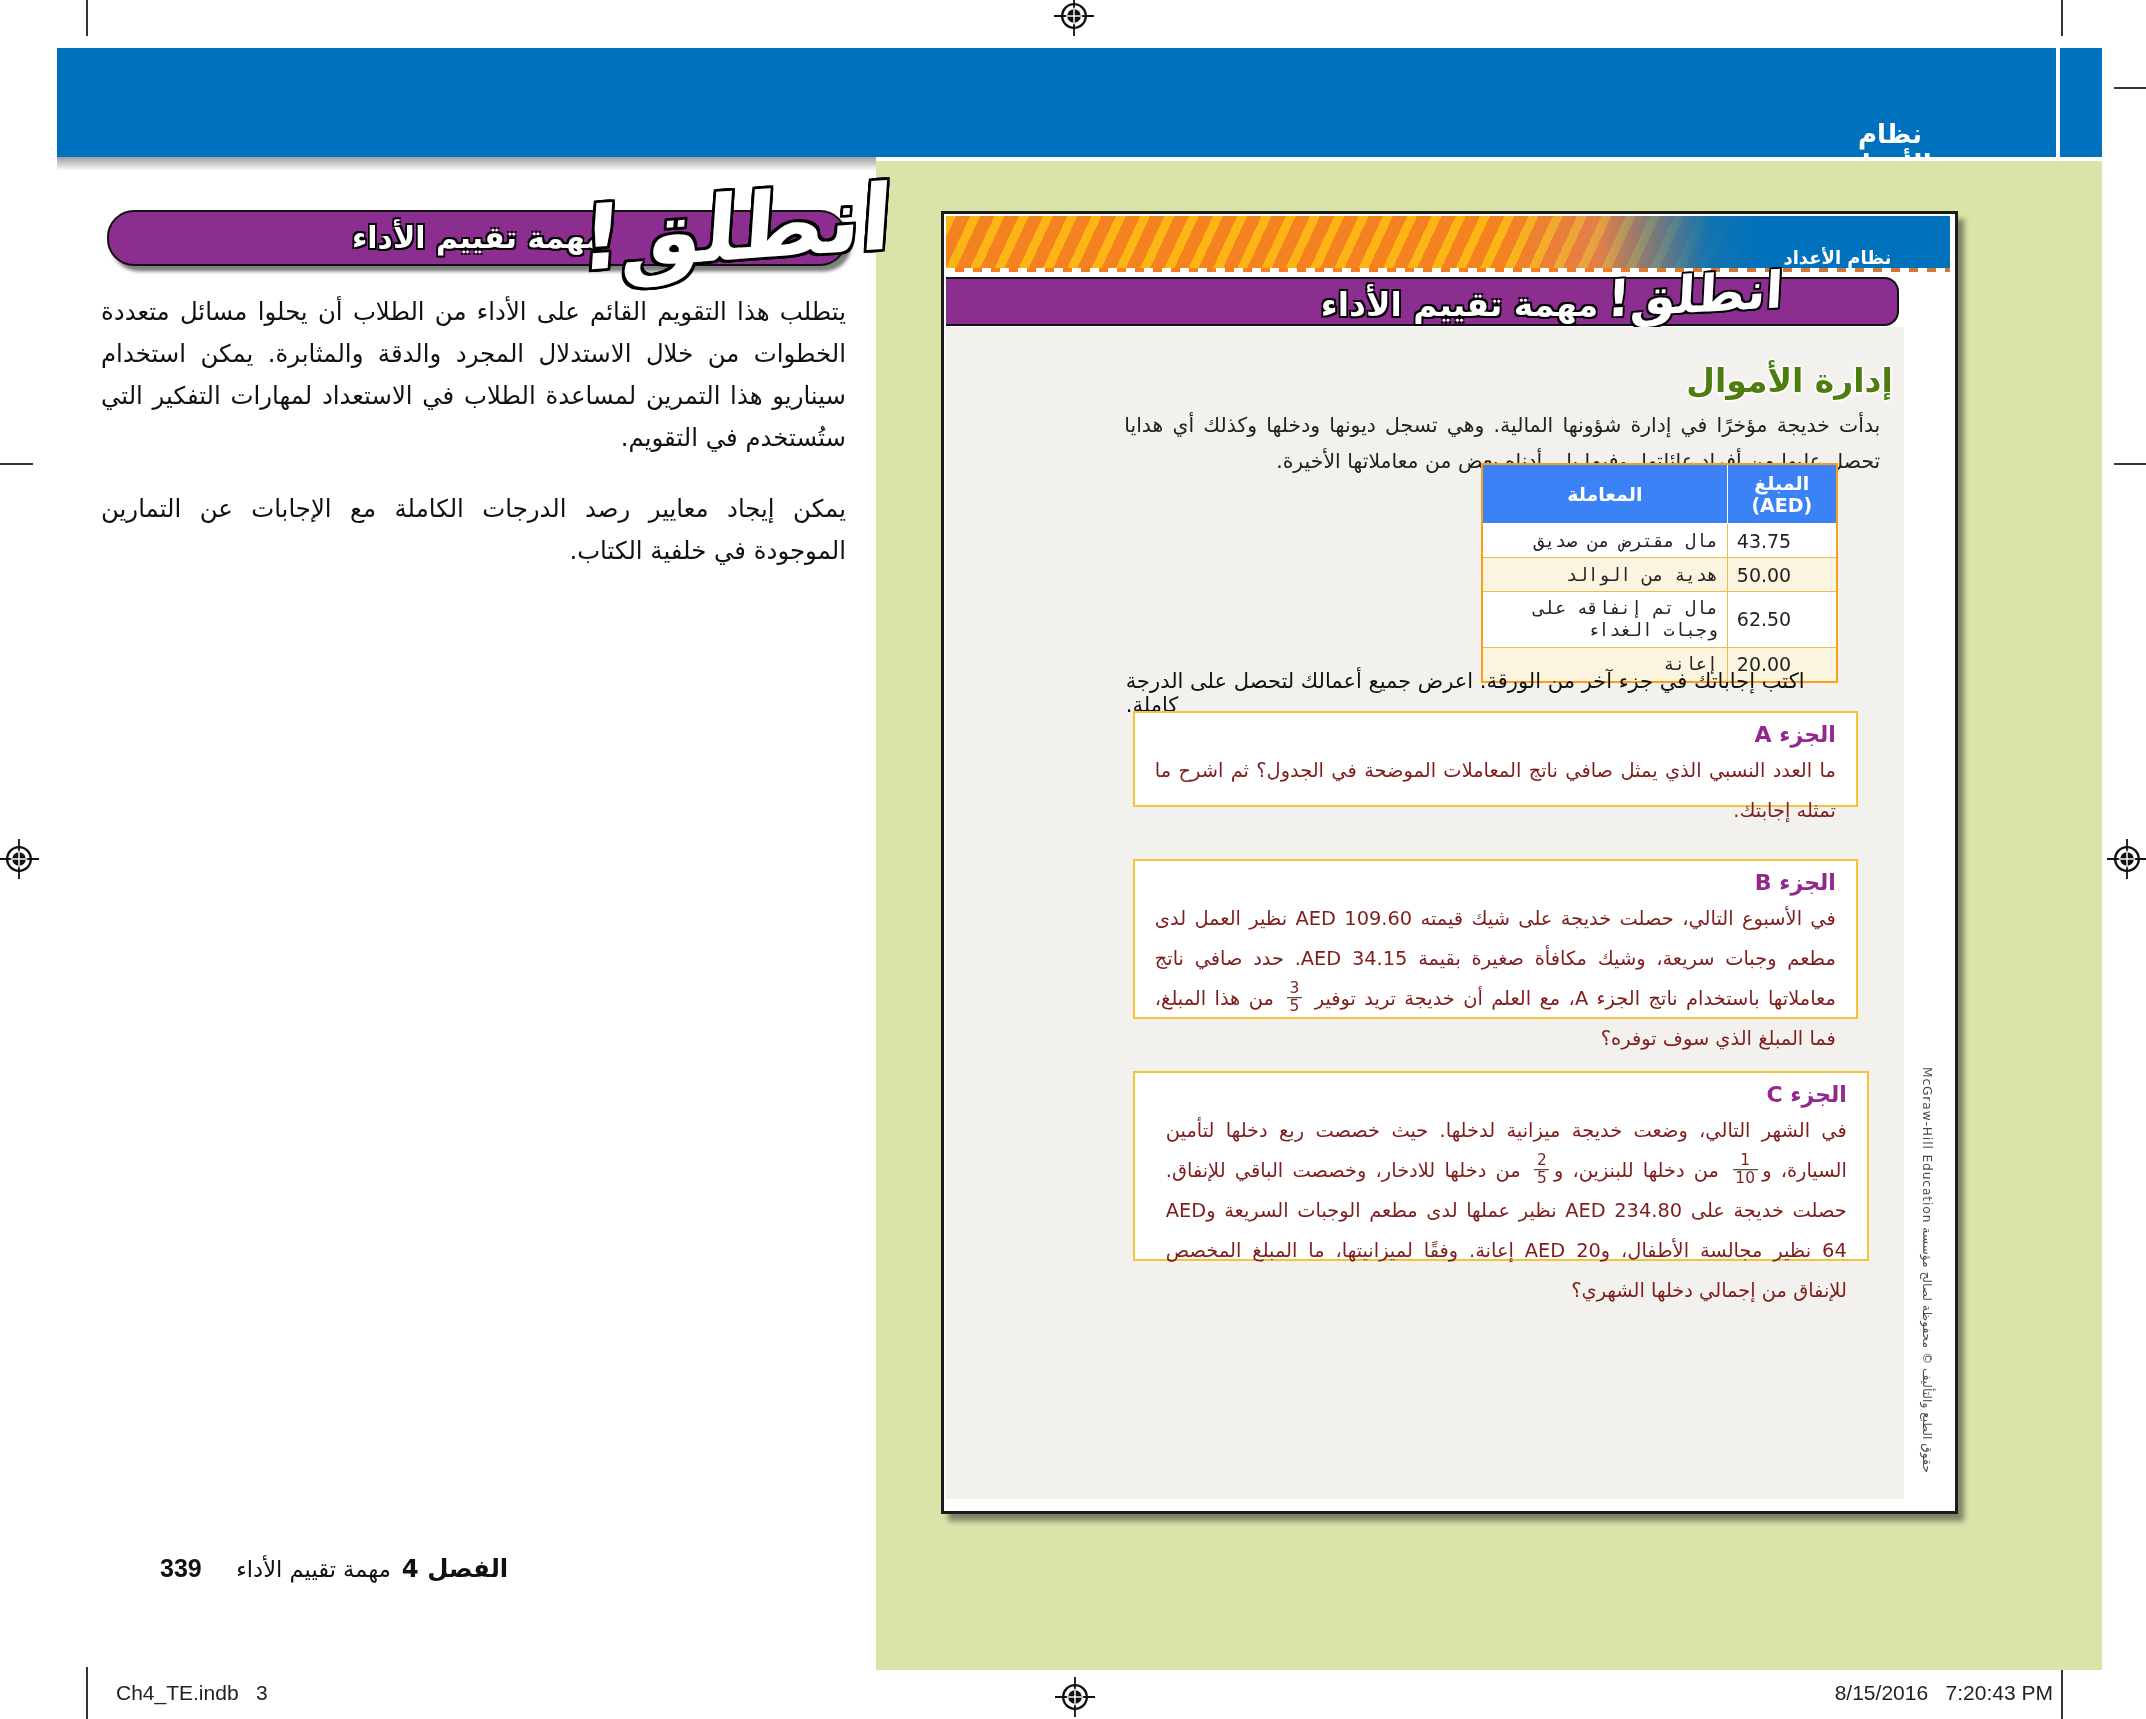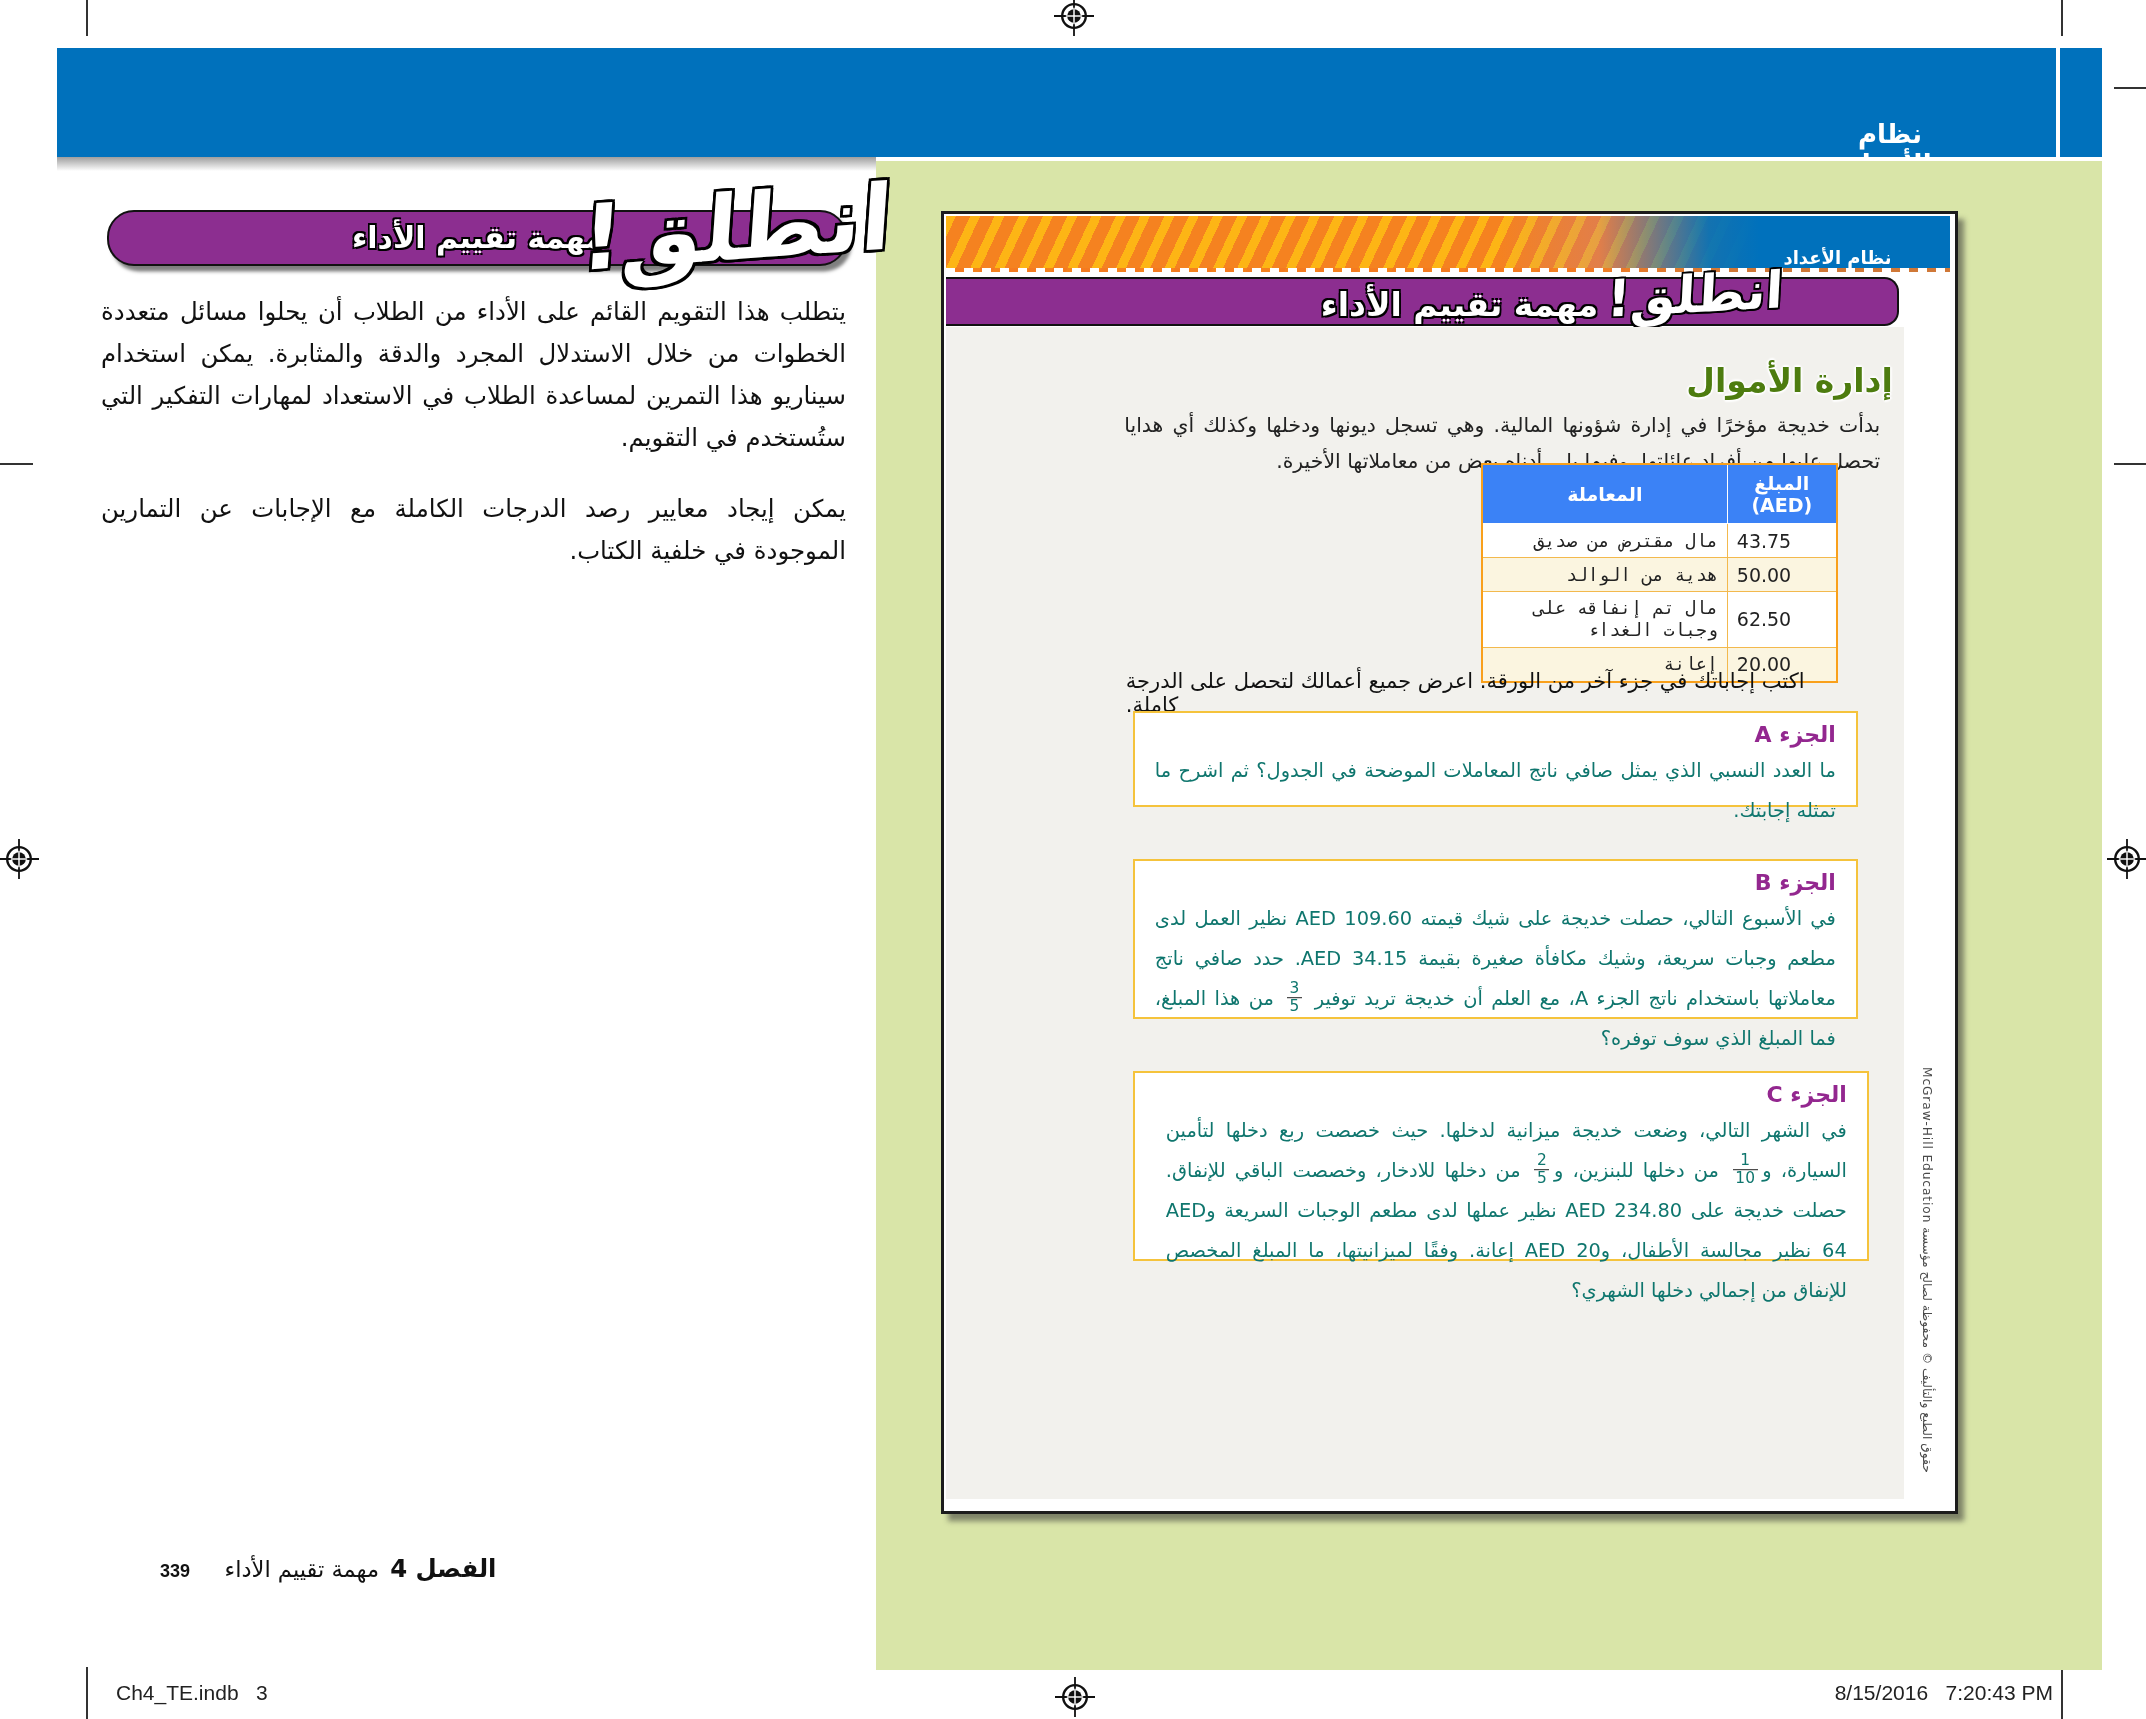--- a/index.html
+++ b/index.html
@@ -63,34 +63,34 @@
   .tx-table td.amount{width:90px;text-align:left;font-size:19px;}
   .tx-table td.desc{width:226px;text-align:right;font-family:Liberation Mono, monospace;}
   .ws-instruction{position:absolute;right:54px;top:342px;width:724px;font-size:21px;font-weight:normal;
     color:#111;direction:rtl;text-align:left;}
   .part-box{position:absolute;left:187px;width:681px;background:#fff;border:2.7px solid #F5C33C;
     padding:9px 20px;direction:rtl;}
   .part-box.a{top:384px;height:74px;}
   .part-box.b{top:532px;height:138px;}
   .part-box.c{top:744px;height:168px;padding-left:31px;}
   .part-label{color:#93278F;font-size:22px;font-weight:bold;margin-bottom:3.6px;}
-  .part-text{font-size:19.4px;line-height:40px;color:#0f766e;text-align:justify;}
+  .part-text{font-size:19.4px;line-height:40px;color:#7f1d1d;text-align:justify;}
   .frac{display:inline-flex;flex-direction:column;align-items:center;vertical-align:middle;
     font-size:15.4px;line-height:1.05;margin:0 4.5px;transform:translateY(-1.8px);}
   .frac .den{border-top:1.8px solid #222;padding:0 2.7px;}
   .frac .num{padding:0 2.7px;}
   .copyright-note{position:absolute;left:990px;top:853px;transform:rotate(90deg);
     transform-origin:0 0;white-space:nowrap;direction:rtl;font-size:12.2px;color:#4a4a4a;
     letter-spacing:0.9px;}
   
   .page-footer{position:absolute;left:160px;top:1554px;display:flex;direction:rtl;
     align-items:baseline;column-gap:11px;color:#111;}
   .footer-chapter{font-size:24.4px;font-weight:bold;}
   .footer-section{font-size:22.6px;}
-  .footer-pagenum{font-size:18px;font-weight:bold;margin-inline-start:23.5px;
+  .footer-pagenum{font-size:25px;font-weight:bold;margin-inline-start:23.5px;
     font-family:"Liberation Sans",sans-serif;}
   .print-note{position:absolute;top:1681px;font-family:"Liberation Sans",sans-serif;
     font-size:21px;color:#222;white-space:pre;}
 </style>
 </head>
 <body>
 
 <div id="root">
 
   <div class="cropline" style="left:86px;top:0;width:1.8px;height:36px;"></div>

